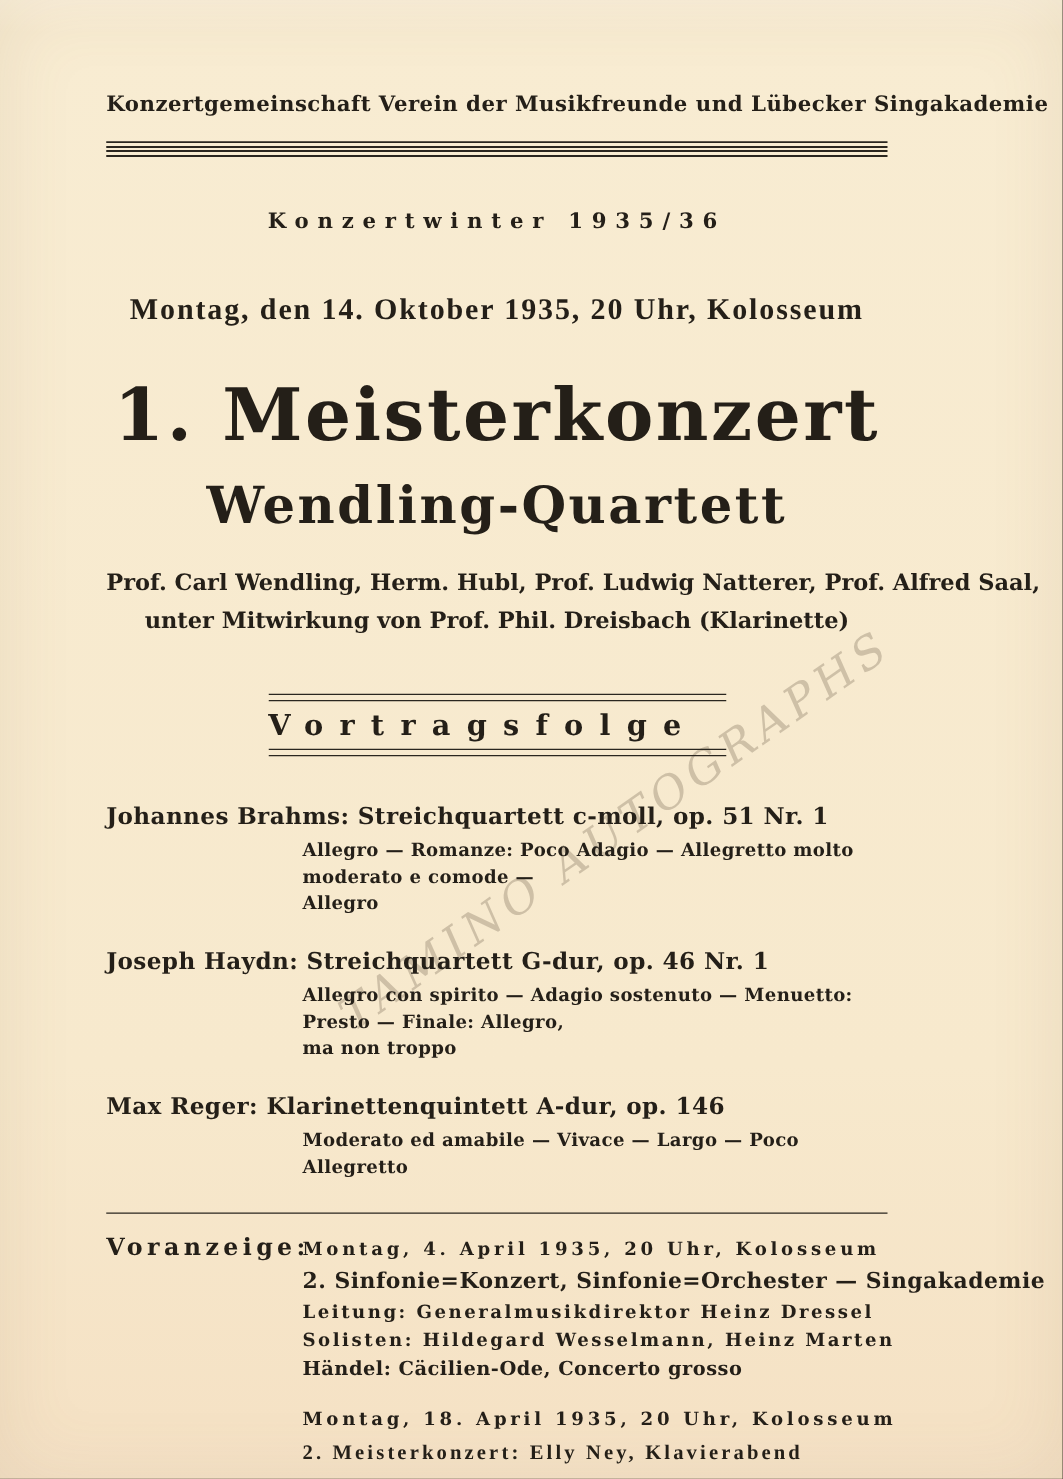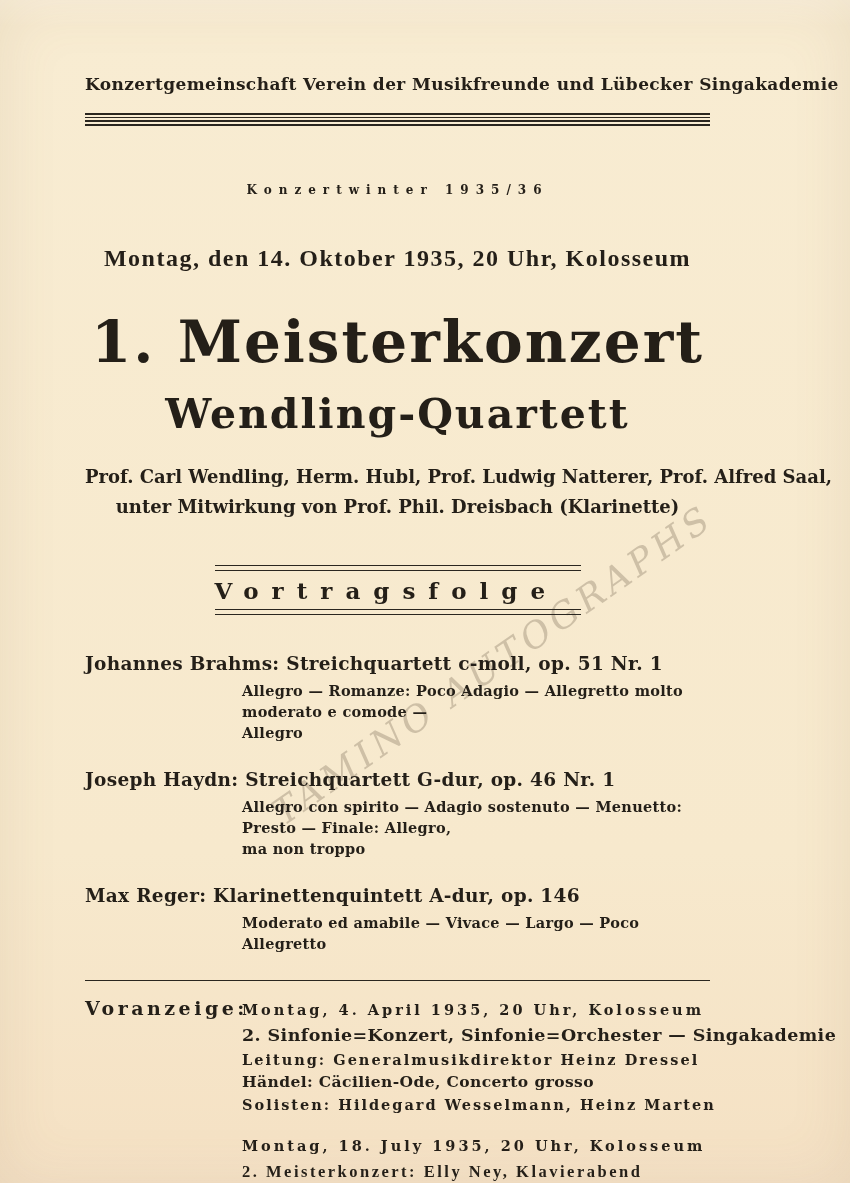--- a/index.html
+++ b/index.html
@@ -27,22 +27,22 @@
   }
   .rule-quad {
     margin-top:19px; height:13px;
     background: repeating-linear-gradient(
       to bottom,
       #2a261f 0px, #2a261f 1.6px,
       rgba(0,0,0,0) 1.6px, rgba(0,0,0,0) 3.7px
     );
   }
   .season-line {
-    margin-top:57px;
-    font-size:12px; font-weight:bold;
+    margin-top:41px;
+    font-size:17px; font-weight:bold;
     letter-spacing:7px; white-space:nowrap;
   }
   .date-line {
     margin-top:48px;
     font-size:24px; font-weight:bold;
     letter-spacing:1.5px; white-space:nowrap;font-family:Liberation Serif, serif;
   }
   .main-title {
     margin-top:36px;
     font-size:58px; font-weight:bold;
@@ -168,25 +168,25 @@
     <div class="announce-section">
       <div class="rule-single"></div>
 
       <div class="announce-body">
         <div class="announce-label">Voranzeige:</div>
 
         <div class="announce-lines">
           <div class="a-line a-spaced">Montag, 4. April 1935, 20 Uhr, Kolosseum</div>
           <div class="a-line a-large">2. Sinfonie=Konzert, Sinfonie=Orchester — Singakademie</div>
           <div class="a-line a-spaced-s">Leitung: Generalmusikdirektor Heinz Dressel</div>
+          <div class="a-line a-spaced-s">Solisten: Hildegard Wesselmann, Heinz Marten</div>
           <div class="a-line a-plain">Händel: Cäcilien-Ode, Concerto grosso</div>
-          <div class="a-line a-spaced-s">Solisten: Hildegard Wesselmann, Heinz Marten</div>
 
           <div class="second-block">
-            <div class="a-line a-spaced">Montag, 18. July 1935, 20 Uhr, Kolosseum</div>
+            <div class="a-line a-spaced">Montag, 18. April 1935, 20 Uhr, Kolosseum</div>
             <div class="a-line a-final">2. Meisterkonzert: Elly Ney, Klavierabend</div>
           </div>
         </div>
       </div>
     </div>
 
   </div>
 </div>
 
 </body></html>

